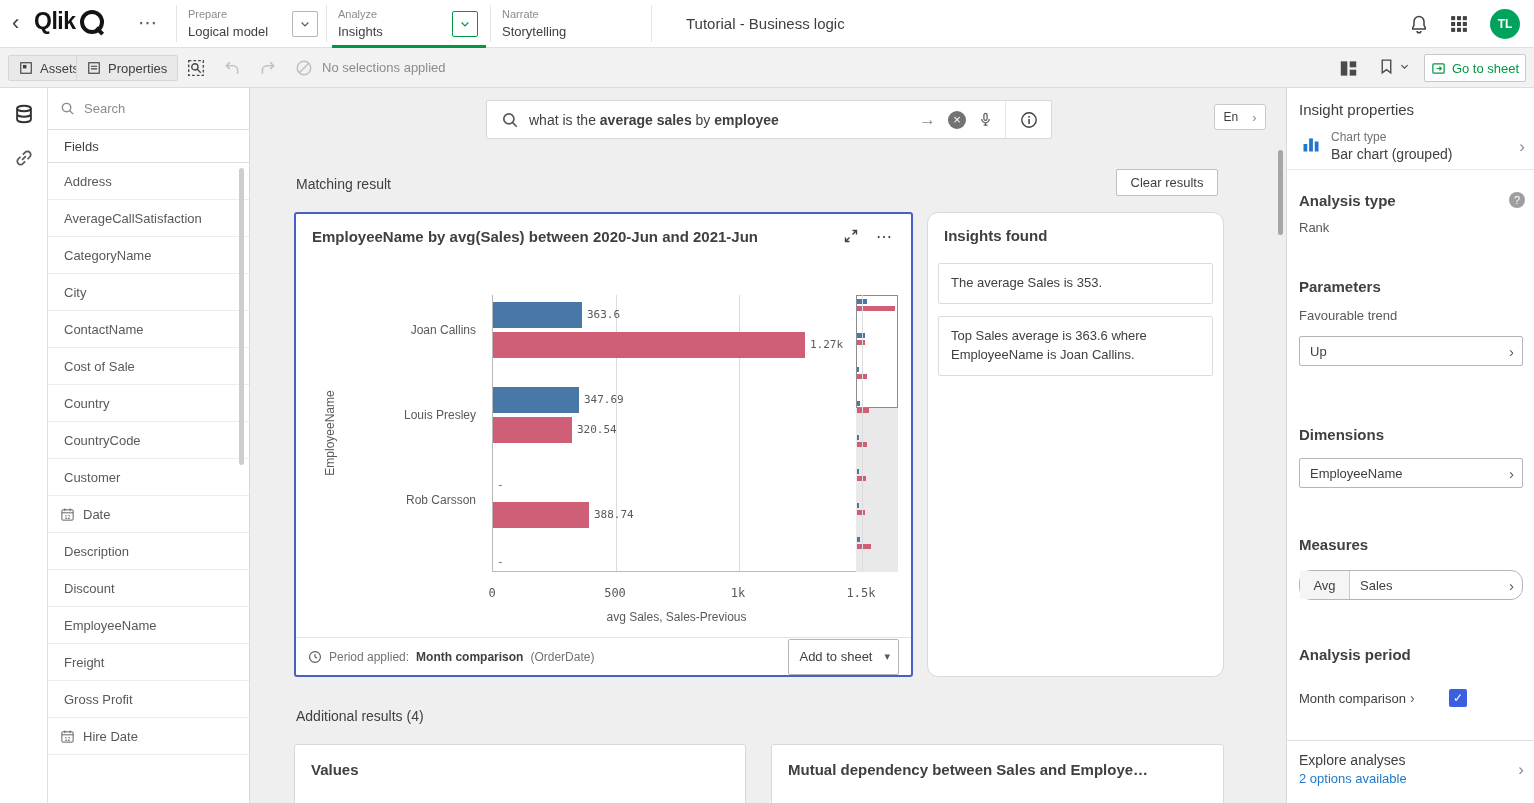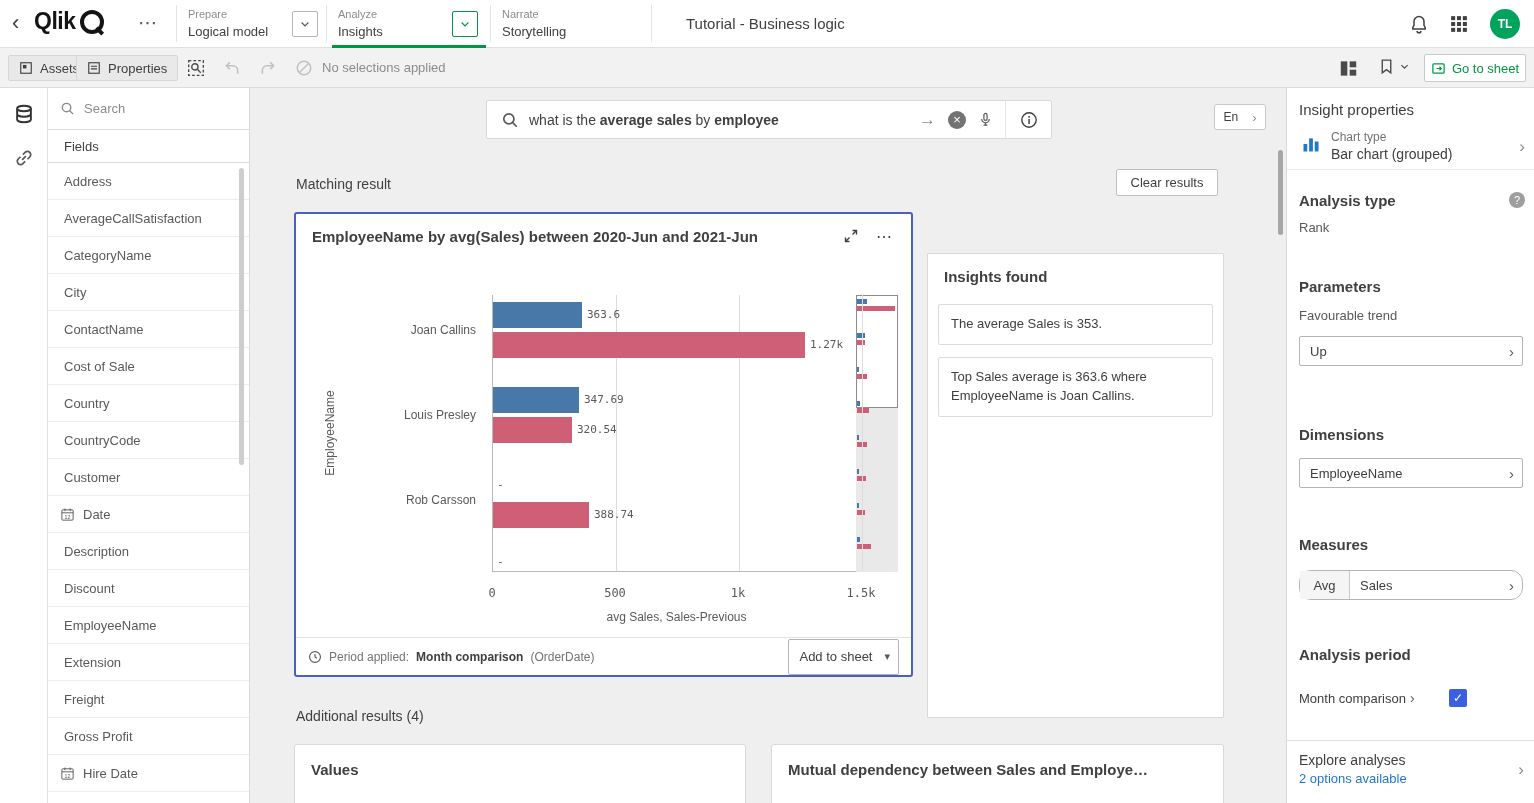--- a/index.html
+++ b/index.html
@@ -112,21 +112,21 @@
   .cc-period-label{font-size:12px;color:#737373;}
   .cc-period-value{font-size:12px;font-weight:700;color:#404040;}
   .cc-period-suffix{font-size:12px;color:#737373;}
   .add-sheet-btn{margin-left:auto;height:36px;border:1px solid #b5b5b5;border-radius:2px;background:#fff;
     display:flex;align-items:center;font-size:13px;color:#404040;cursor:pointer;}
   .add-sheet-btn .lbl{padding:0 10px;}
   .add-sheet-btn .caret{padding:0 8px 0 2px;color:#595959;font-size:11px;}
 
   
   .insights-card{position:absolute;left:677px;top:124px;width:297px;height:465px;background:#fff;
-    border:1px solid #d9d9d9;border-radius:1px;margin-top:41px;}
+    border:1px solid #d9d9d9;border-radius:11px;}
   .ins-title{position:absolute;left:16px;top:14px;font-size:15px;font-weight:700;color:#404040;}
   .ins-list{position:absolute;left:10px;right:10px;top:50px;}
   .insight-item{border:1px solid #dcdcdc;border-radius:2px;padding:10px 12px;margin-bottom:12px;
     font-size:13px;color:#404040;line-height:1.45;background:#fff;}
 
   .add-label{position:absolute;left:46px;top:620px;font-size:14px;color:#404040;}
   .add-card{position:absolute;top:656px;height:140px;background:#fff;border:1px solid #d9d9d9;border-radius:3px;}
   .add-card-title{position:absolute;left:16px;top:16px;font-size:15px;font-weight:700;color:#404040;white-space:nowrap;overflow:hidden;max-width:420px;}
 
   
@@ -371,23 +371,20 @@
           <span class="field-lb">Date</span>
         </div>
         <div class="field-row">
           <span class="field-lb">Description</span>
         </div>
         <div class="field-row">
           <span class="field-lb">Discount</span>
         </div>
         <div class="field-row">
           <span class="field-lb">EmployeeName</span>
-        </div>
-        <div class="field-row">
-          <span class="field-lb">Extension</span>
         </div>
         <div class="field-row">
           <span class="field-lb">Freight</span>
         </div>
         <div class="field-row">
           <span class="field-lb">Gross Profit</span>
         </div>
         <div class="field-row has-ic">
           <span class="field-ic">
             <svg width="15" height="15" viewBox="0 0 16 16">

